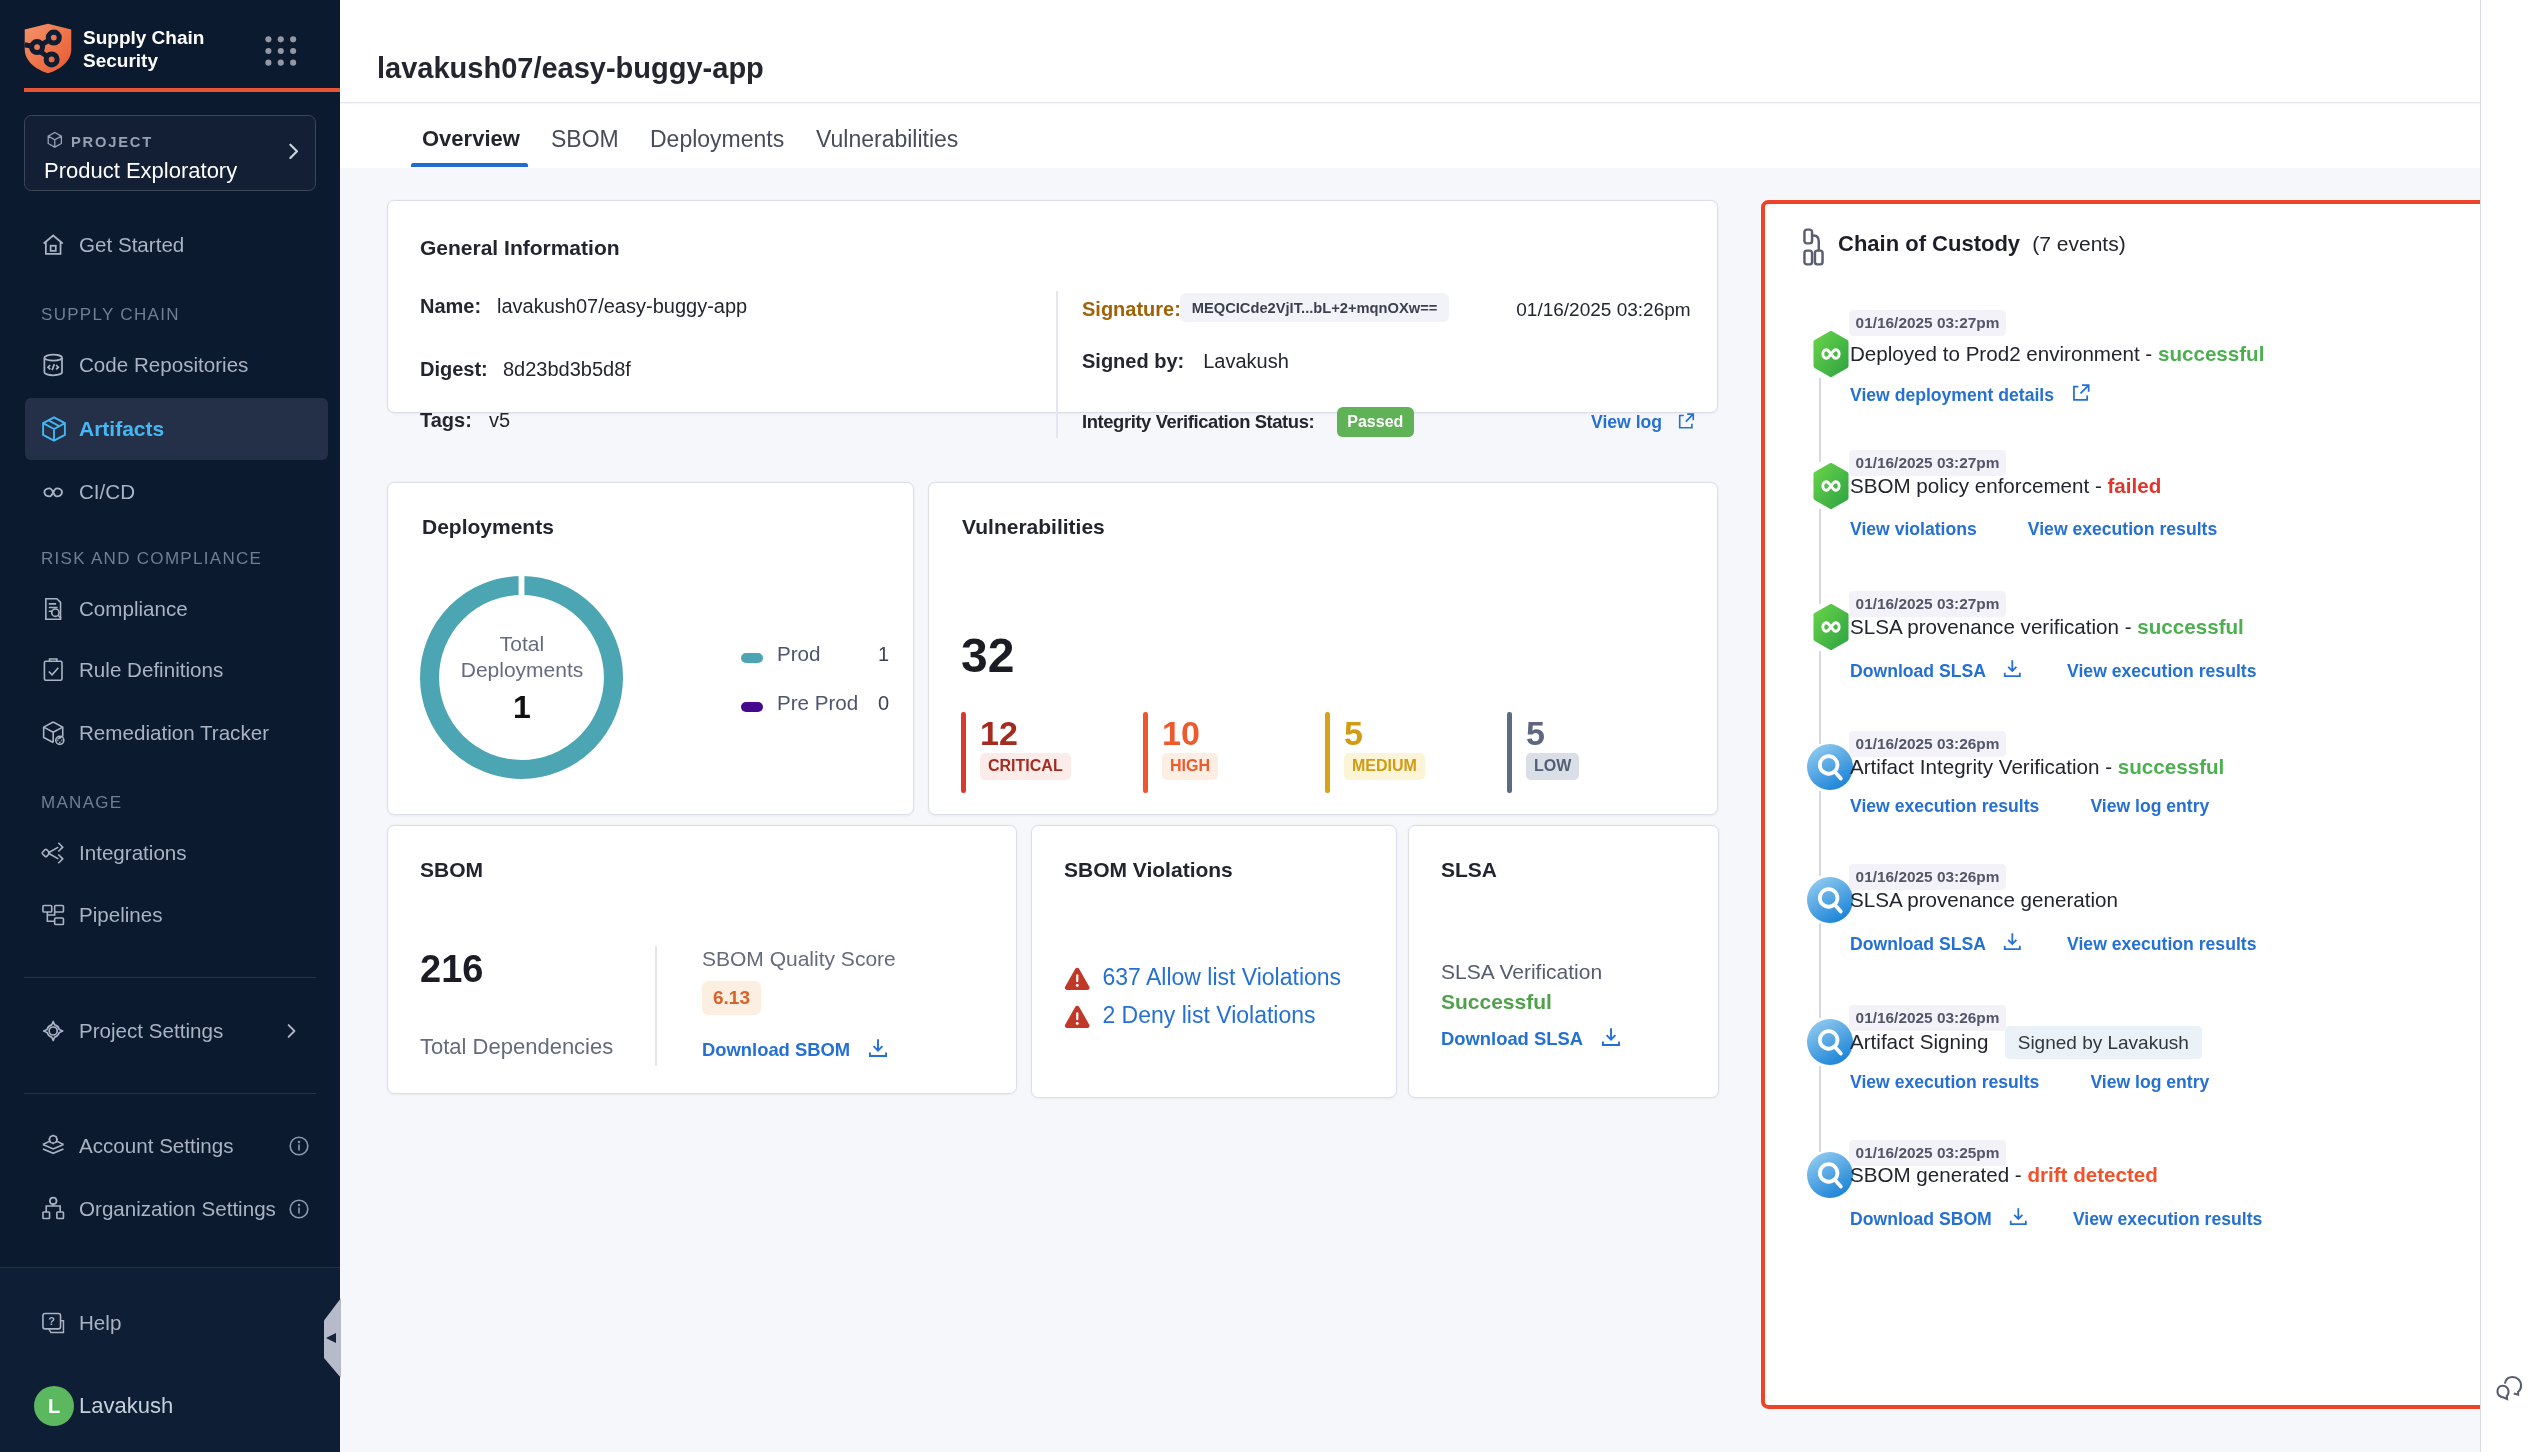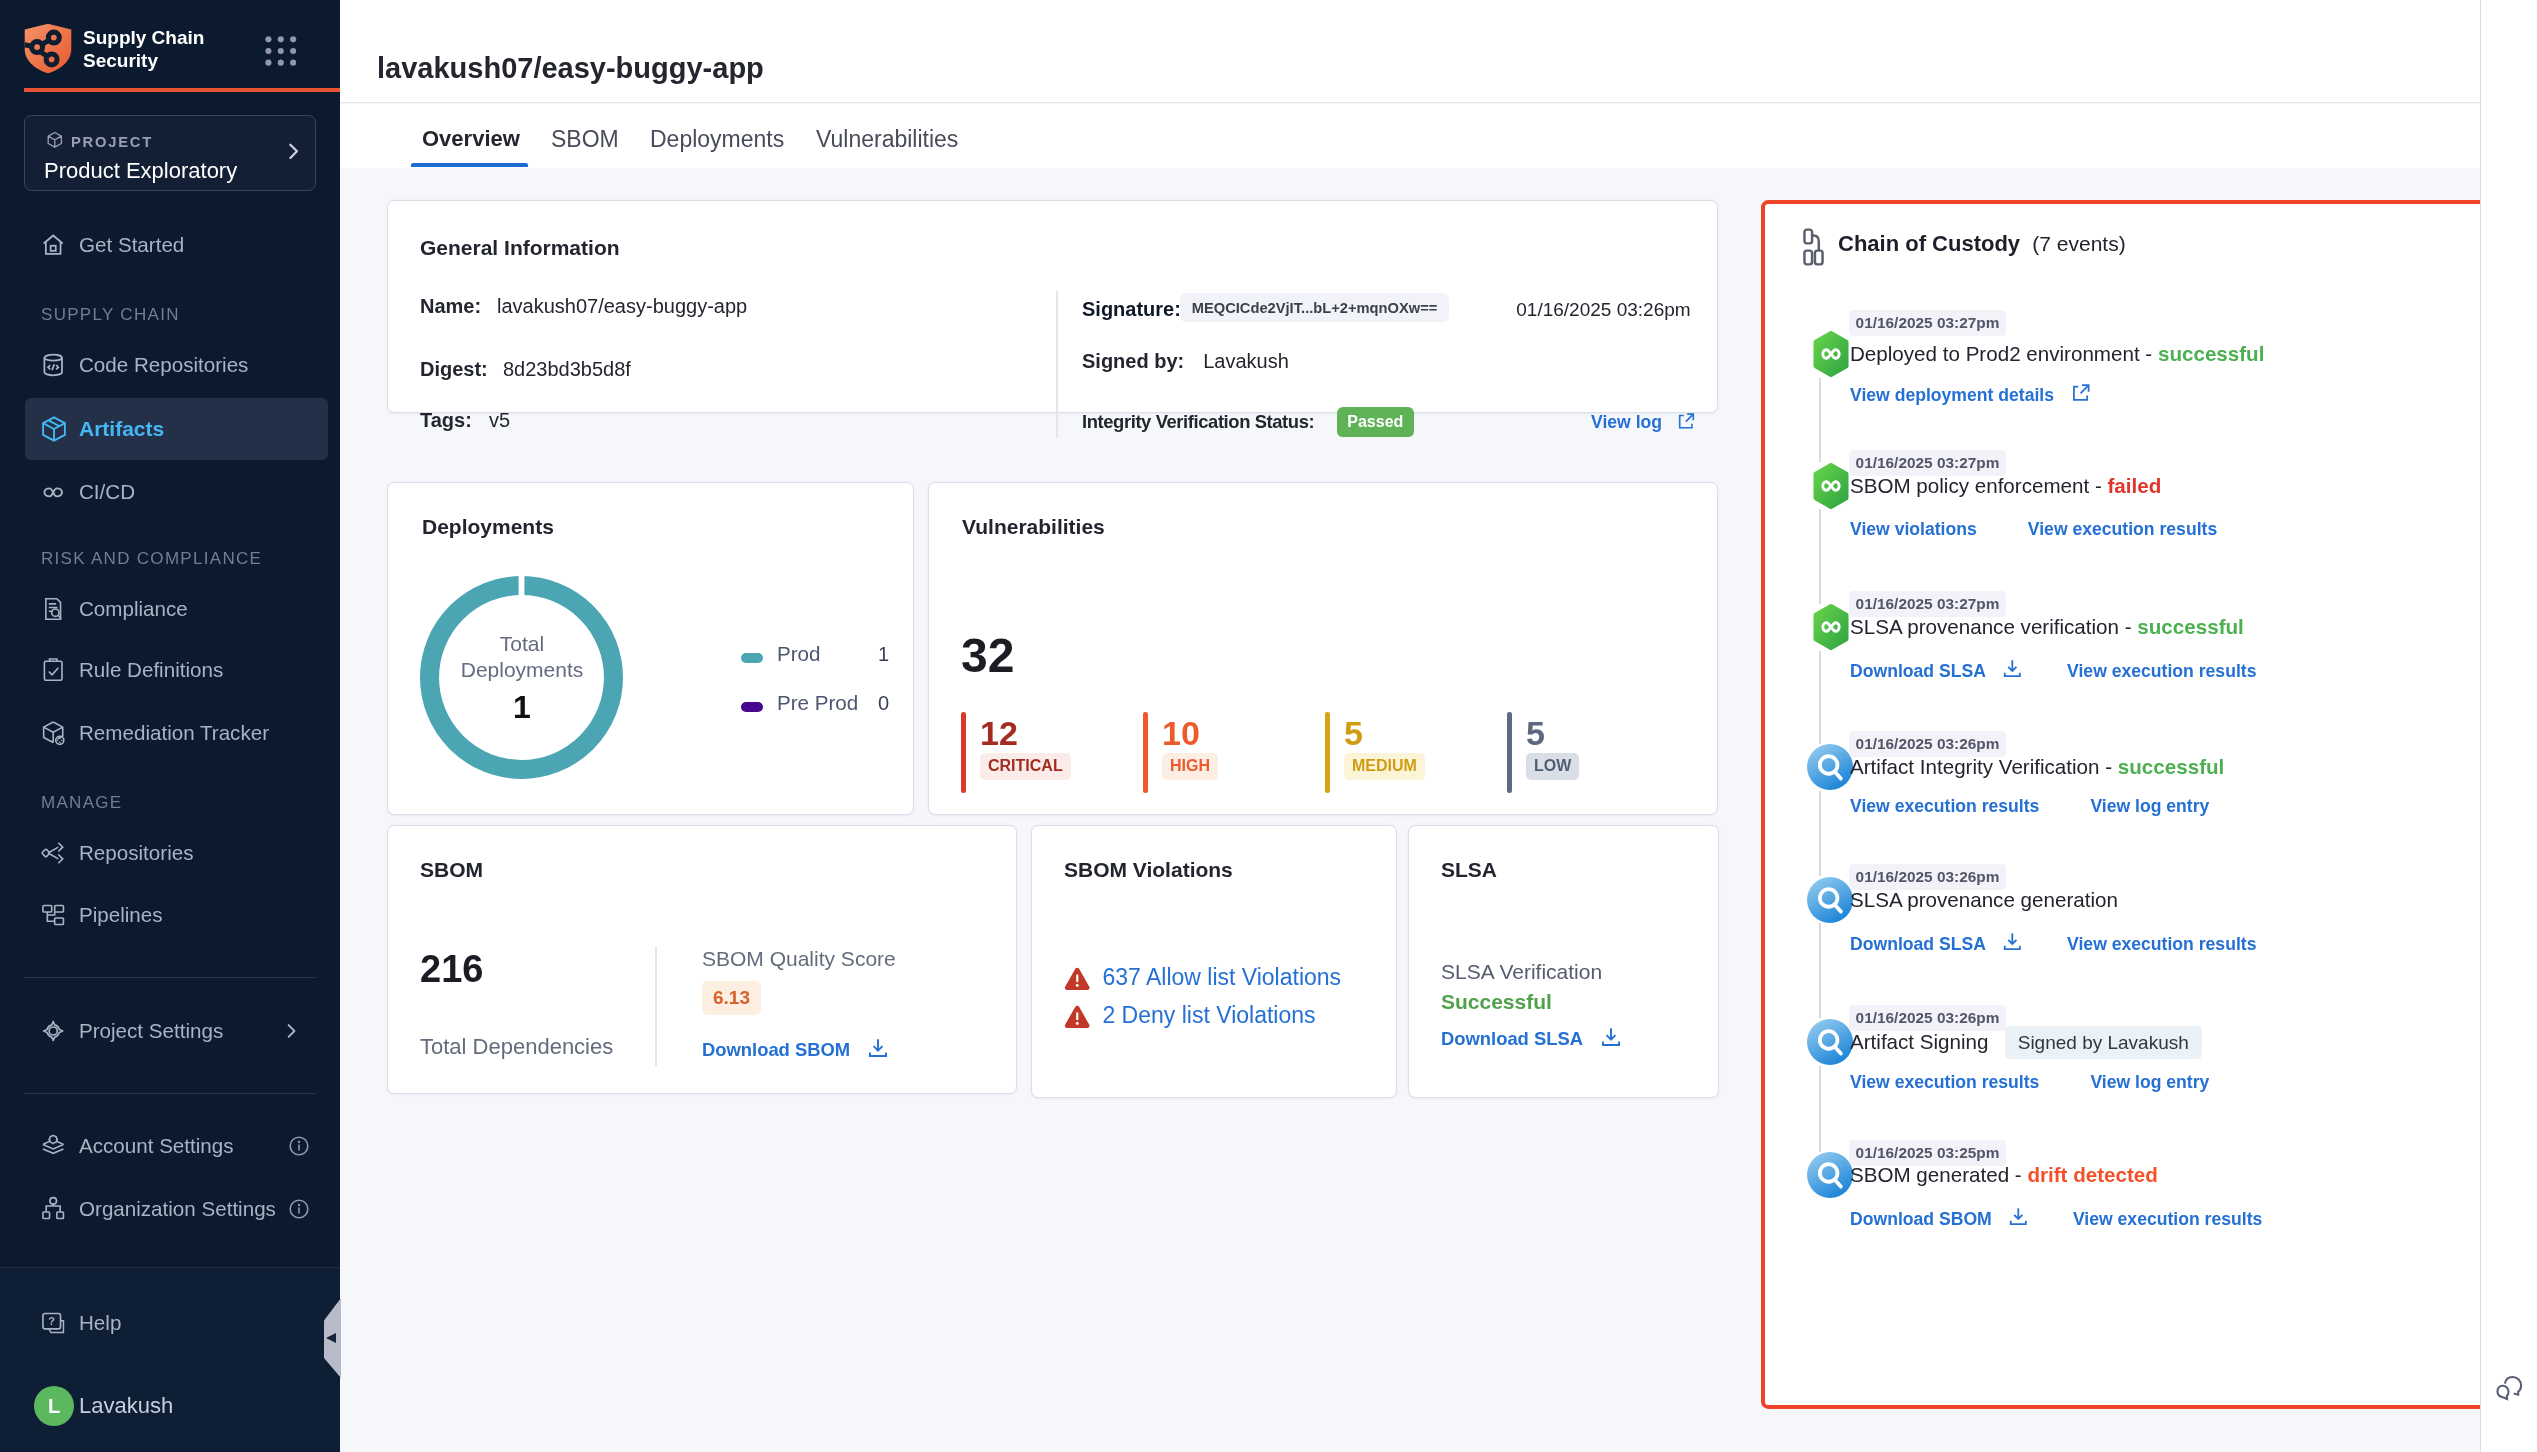--- a/index.html
+++ b/index.html
@@ -149,21 +149,21 @@
       <path d="M27 24.5 L27 26 M27 30 L27 31.5 M23.5 28 L25 28 M29 28 L30.5 28"></path>
     </svg>
     <div class="nav-item" style="top:733px;">Remediation Tracker</div>
 
     <div class="nav-label" style="top:803px;">MANAGE</div>
     <svg class="nav-ic" style="top:853px;" viewBox="0 0 36 36" fill="none" stroke="#a9b3c3" stroke-width="2.2">
       <path d="M11 18 L25 10 M11 18 L25 26"></path>
       <rect x="4" y="14" width="8" height="8" rx="1.5" transform="rotate(45 8 18)"></rect>
       <path d="M25 4 L31 10 L25 16 M25 20 L31 26 L25 32"></path>
     </svg>
-    <div class="nav-item" style="top:853px;">Repositories</div>
+    <div class="nav-item" style="top:853px;">Integrations</div>
 
     <svg class="nav-ic" style="top:915px;" viewBox="0 0 36 36" fill="none" stroke="#a9b3c3" stroke-width="2.2">
       <rect x="4" y="5" width="12" height="9" rx="1.5"></rect>
       <rect x="20" y="5" width="12" height="9" rx="1.5"></rect>
       <rect x="20" y="22" width="12" height="9" rx="1.5"></rect>
       <path d="M10 14 L10 26.5 L20 26.5 M10 18 L20 18 L20 14"></path>
     </svg>
     <div class="nav-item" style="top:915px;">Pipelines</div>
 
     <div class="sb-divider" style="top:977px;"></div>
@@ -223,21 +223,21 @@
   <div class="abs" style="left:326px; top:1333px; width:0; height:0; border-top:5.9px solid transparent; border-bottom:5.9px solid transparent; border-right:10.3px solid #16233b; z-index:6;"></div>
 
   <div class="card" style="left:387px; top:200px; width:1331px; height:213px;">
     <div class="card-title" style="left:32px; top:35px;">General Information</div>
     <div class="abs" style="left:32px; top:94px; width:631px; font-size:20px; color:#24262f;">
       <div style="position:absolute; top:0;"><b>Name:</b><span style="position:absolute; left:77px; white-space:nowrap;">lavakush07/easy-buggy-app</span></div>
       <div style="position:absolute; top:63px;"><b>Digest:</b><span style="position:absolute; left:83px; white-space:nowrap;">8d23bd3b5d8f</span></div>
       <div style="position:absolute; top:114px;"><b>Tags:</b><span style="position:absolute; left:69px; white-space:nowrap;">v5</span></div>
     </div>
     <div class="abs" style="left:668px; top:90px; width:1.5px; height:147px; background:#e4e5ef;"></div>
-    <div class="abs" style="left:694px; top:97px; font-size:20px; color:#0f172a; font-weight:bold;">Signature:</div>
+    <div class="abs" style="left:694px; top:97px; font-size:20px; color:#a16207; font-weight:bold;">Signature:</div>
     <div class="abs" style="left:792px; top:92px; background:#f2f3f9; border-radius:5.9px; padding:6.6px 11.7px; font-size:14.7px; font-weight:bold; color:#3c3f4c; white-space:nowrap;">MEQCICde2VjIT...bL+2+mqnOXw==</div>
     <div class="abs" style="right:26.4px; top:98px; font-size:19px; color:#24262f; white-space:nowrap;">01/16/2025 03:26pm</div>
     <div class="abs" style="left:694px; top:149px; font-size:20px; color:#24262f; white-space:nowrap;"><b>Signed by:</b><span style="margin-left:19px; font-weight:normal;">Lavakush</span></div>
     <div class="abs" style="left:694px; top:221px; transform:translateY(-50%); font-size:18.4px; letter-spacing:-0.4px; color:#24262f; font-weight:bold; white-space:nowrap;">Integrity Verification Status:</div>
     <div class="abs" style="left:949px; top:221px; transform:translateY(-50%); background:#60b257; color:#fff; border-radius:5.9px; padding:5.9px 10.3px; font-size:16px; font-weight:bold;">Passed</div>
     <div class="abs" style="left:1203px; top:221px; transform:translateY(-50%); font-size:17.6px; white-space:nowrap;"><span class="blue-link">View log</span>
       <svg style="vertical-align:-2.9px; margin-left:10.3px;" width="19" height="19" viewBox="0 0 28 28" fill="none" stroke="#2570d4" stroke-width="2.4">
           <path d="M10 6 L4 6 L4 24 L22 24 L22 18"></path>
           <path d="M15 4 L24 4 L24 13 M24 4 L13 15"></path>
         </svg>

